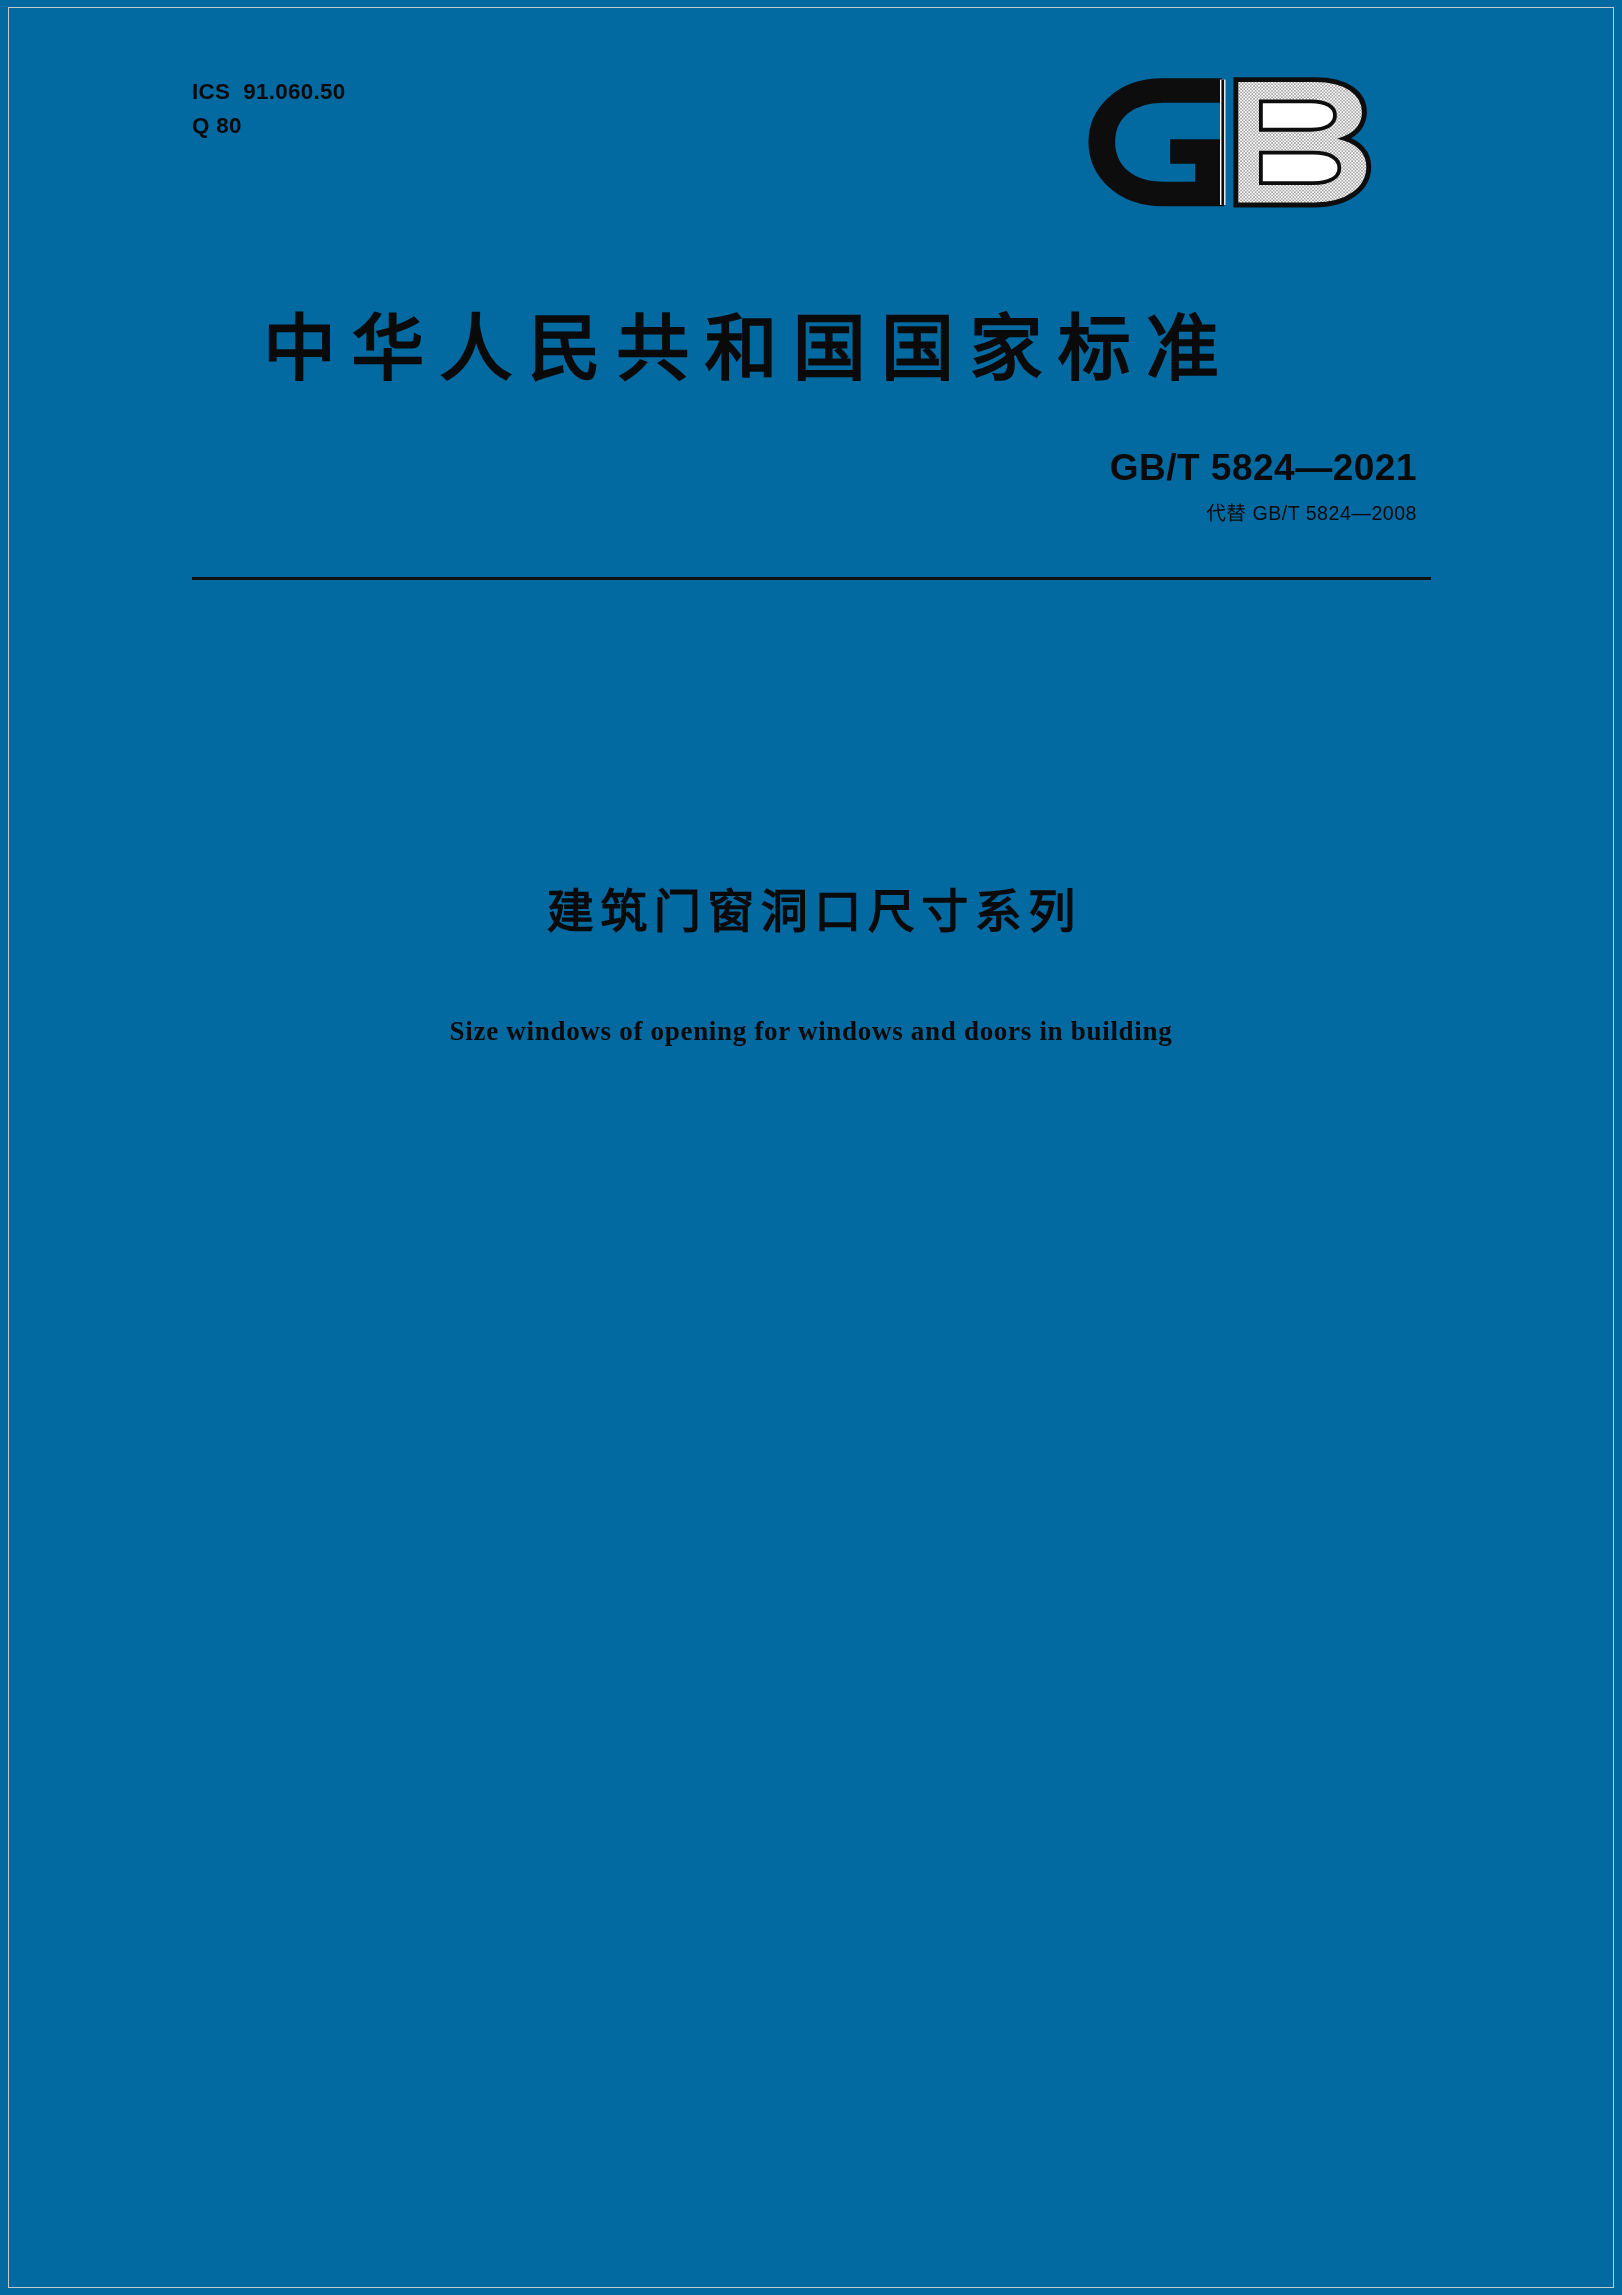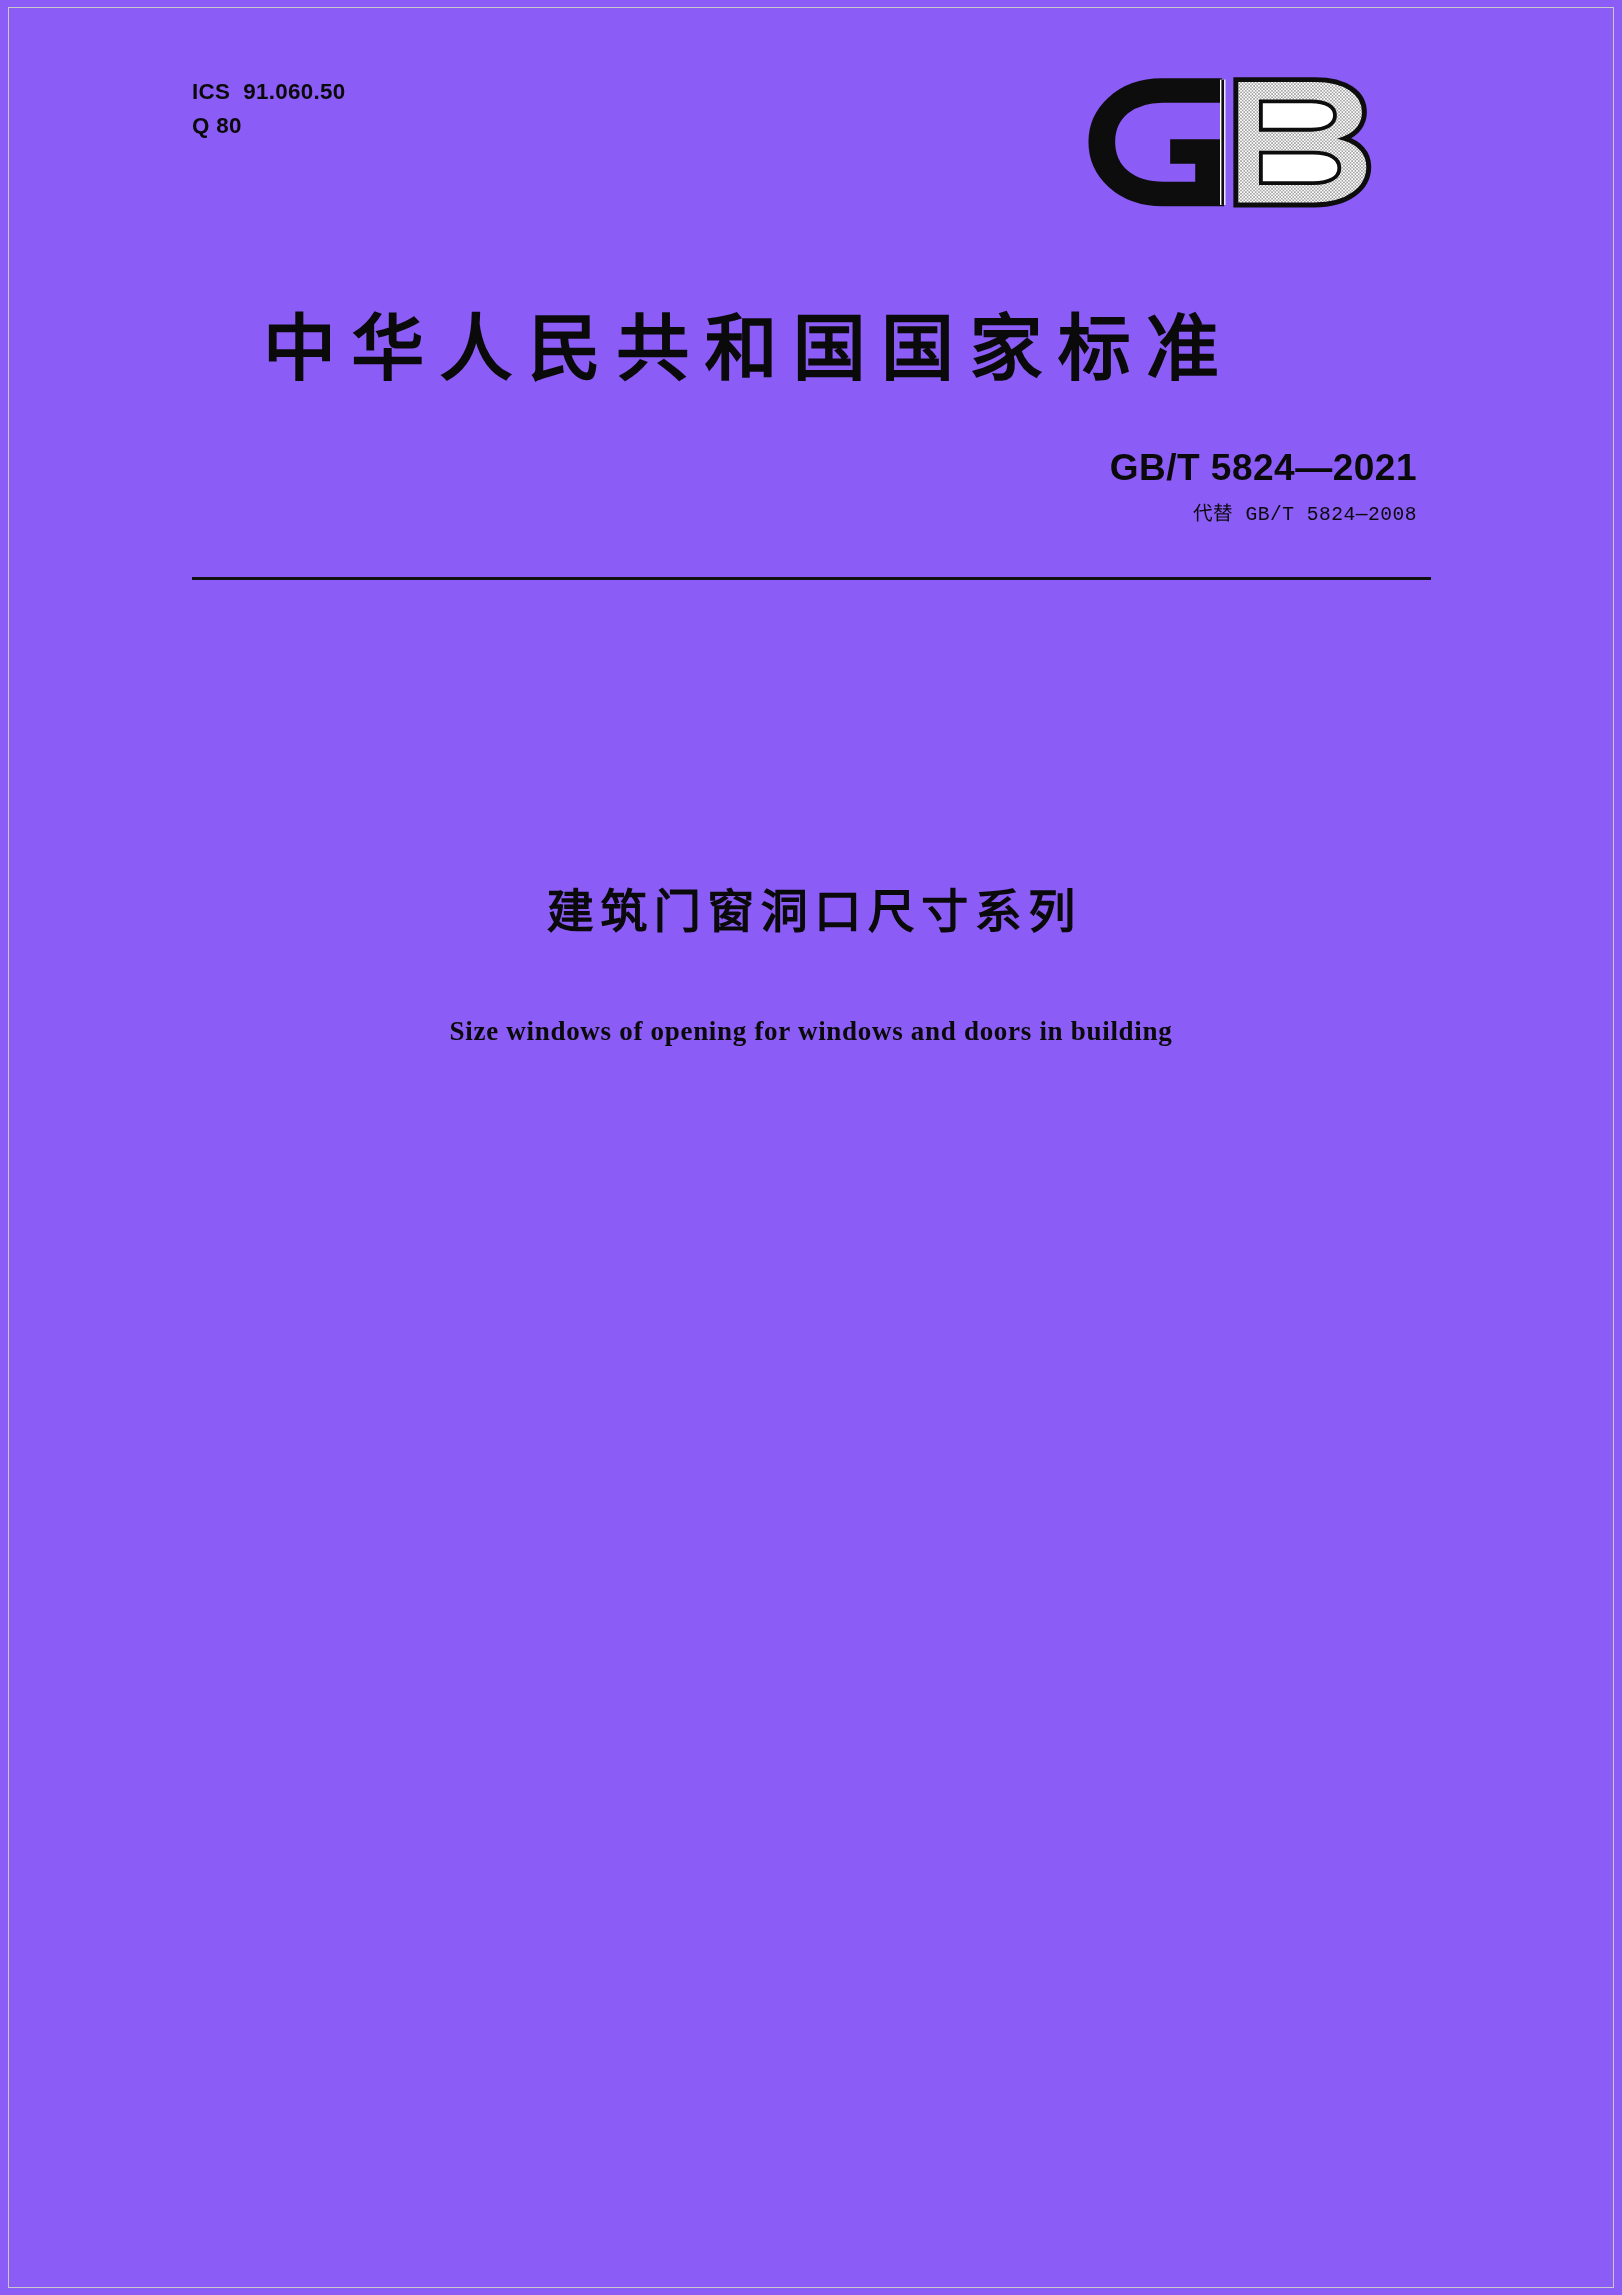--- a/index.html
+++ b/index.html
@@ -9,21 +9,21 @@
     background: #ffffff;
   }
   body {
     font-family: "Liberation Serif", serif;
   }
 
   .page {
     position: relative;
     width: 1622px;
     height: 2295px;
-    background: #8b5cf6;
+    background: #0369a1;
     box-sizing: border-box;
     overflow: hidden;
   }
 
   
   .page-frame {
     position: absolute;
     left: 7.6px;
     top: 6.5px;
     width: 1606px;
@@ -89,21 +89,21 @@
   }
   .std-no-main {
     font-family: "Liberation Sans", sans-serif;
     font-weight: bold;
     font-size: 37px;
     letter-spacing: 0.5px;
     white-space: nowrap;
   }
   .std-no-sub {
     margin-top: 7.6px;
-    font-family: Liberation Mono, monospace;
+    font-family: Liberation Sans, sans-serif;
     font-size: 19.6px;
     letter-spacing: 0.5px;
     white-space: nowrap;
   }
 
   
   .rule {
     position: absolute;
     left: 192px;
     top: 577px;

